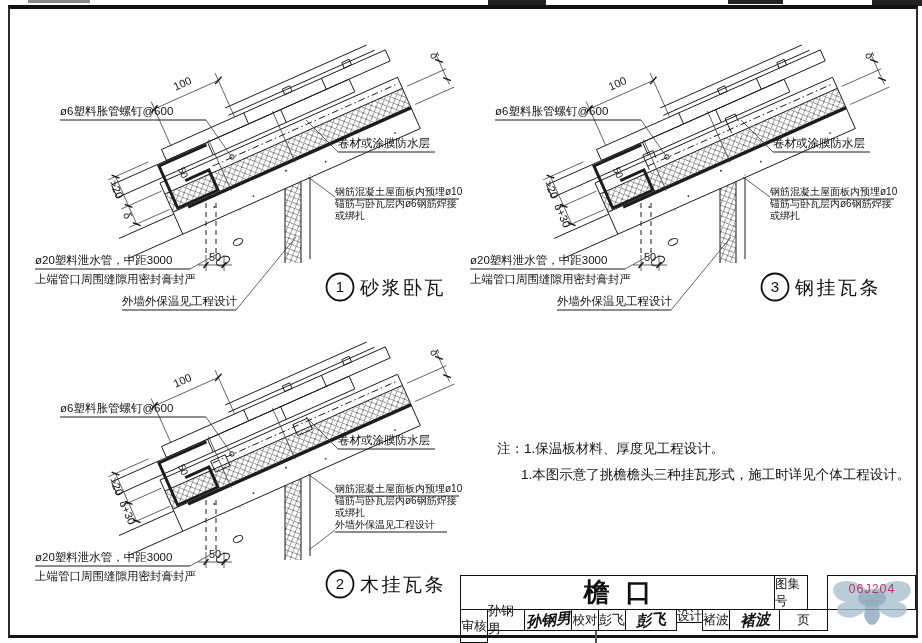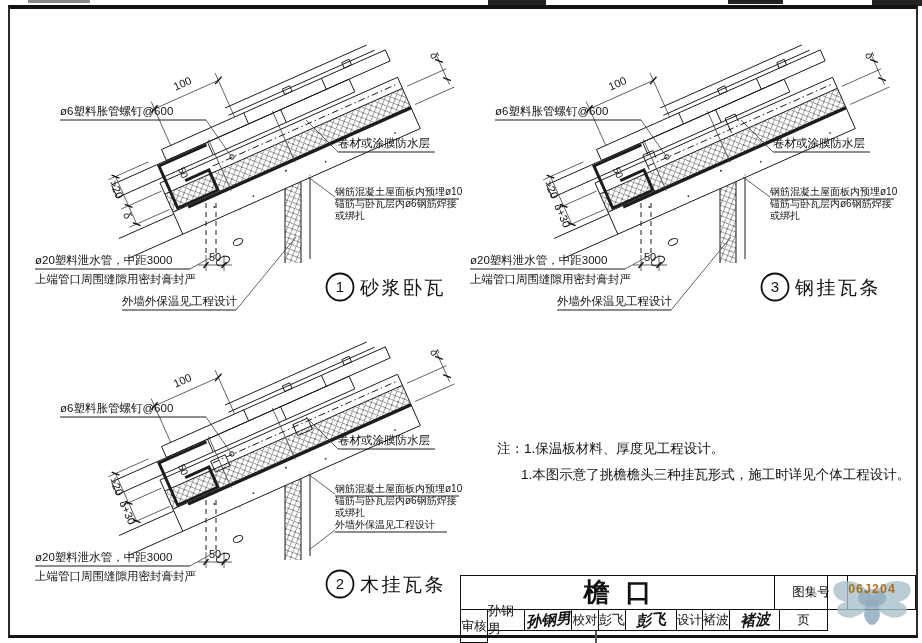--- a/index.html
+++ b/index.html
@@ -28,21 +28,21 @@
   
   .tblock{position:absolute;left:460px;top:575px;width:456px;height:56px;}
   .cell{position:absolute;box-sizing:border-box;border:1px solid #111;
         display:flex;align-items:center;justify-content:center;background:transparent;}
   .sheet-title{font-size:26px;font-weight:600;letter-spacing:16px;text-indent:16px;}
   .tb-label{font-size:12.5px;}
   .tb-name{font-size:13px;}
   .sig{font-size:15px;font-weight:bold;font-style:italic;transform:rotate(-5deg);}
   .stamp-wrap{position:absolute;left:368px;top:1px;width:88px;height:54px;pointer-events:none;}
   .stamp-num{position:absolute;left:0;top:6px;width:100%;text-align:center;
-             font-size:12.5px;font-weight:bold;letter-spacing:1px;color:#a16207;opacity:.85;}
+             font-size:12.5px;font-weight:normal;letter-spacing:1px;color:#be185d;opacity:.85;}
   .page-num{font-size:12px;}
   .tail-line{position:absolute;left:595px;top:631px;width:2px;height:12px;background:#555;}
 </style>
 </head>
 <body>
 
 <div id="page">
 
   <div class="smudge" style="left:28px;top:0;width:62px;height:3px;background:#8a8a8a;"></div>
   <div class="smudge" style="left:488px;top:0;width:58px;height:5px;"></div>
@@ -503,21 +503,21 @@
 
   <div class="notes">
     <div class="note-line"><span>注：</span><span>1.保温板材料、厚度见工程设计。</span></div>
     <div class="note-line indent"><span>1.本图示意了挑檐檐头三种挂瓦形式，施工时详见个体工程设计。</span></div>
   </div>
 
   <div class="tblock">
     <div class="cell" style="left:0;top:0;width:315px;height:35px;">
       <span class="sheet-title">檐口</span>
     </div>
-    <div class="cell" style="left:314px;top:0;width:74px;height:35px;">
+    <div class="cell" style="left:314px;top:0;width:34px;height:35px;">
       <span class="tb-label">图集号</span>
     </div>
     <div class="cell" style="left:367px;top:0;width:89px;height:35px;"></div>
 
     <div class="cell" style="left:0;top:34px;width:28px;height:34px;">
         <span class="tb-label">审核</span>
       </div>
     <div class="cell" style="left:27px;top:34px;width:38px;height:22px;">
         <span class="tb-name">孙钢男</span>
       </div>
@@ -526,21 +526,21 @@
       </div>
     <div class="cell" style="left:111px;top:34px;width:28px;height:22px;text-align:right;">
         <span class="tb-label">校对</span>
       </div>
     <div class="cell" style="left:138px;top:34px;width:28px;height:22px;">
         <span class="tb-name">彭飞</span>
       </div>
     <div class="cell" style="left:165px;top:34px;width:52px;height:22px;">
         <span class="sig">彭飞</span>
       </div>
-    <div class="cell" style="left:216px;top:34px;width:27px;height:22px;">
+    <div class="cell" style="left:216px;top:34px;width:27px;height:14px;">
         <span class="tb-label">设计</span>
       </div>
     <div class="cell" style="left:242px;top:34px;width:28px;height:22px;">
         <span class="tb-name">褚波</span>
       </div>
     <div class="cell" style="left:269px;top:34px;width:51px;height:22px;">
         <span class="sig">褚波</span>
       </div>
     <div class="cell" style="left:319px;top:34px;width:49px;height:22px;">
         <span class="tb-label">页</span>

